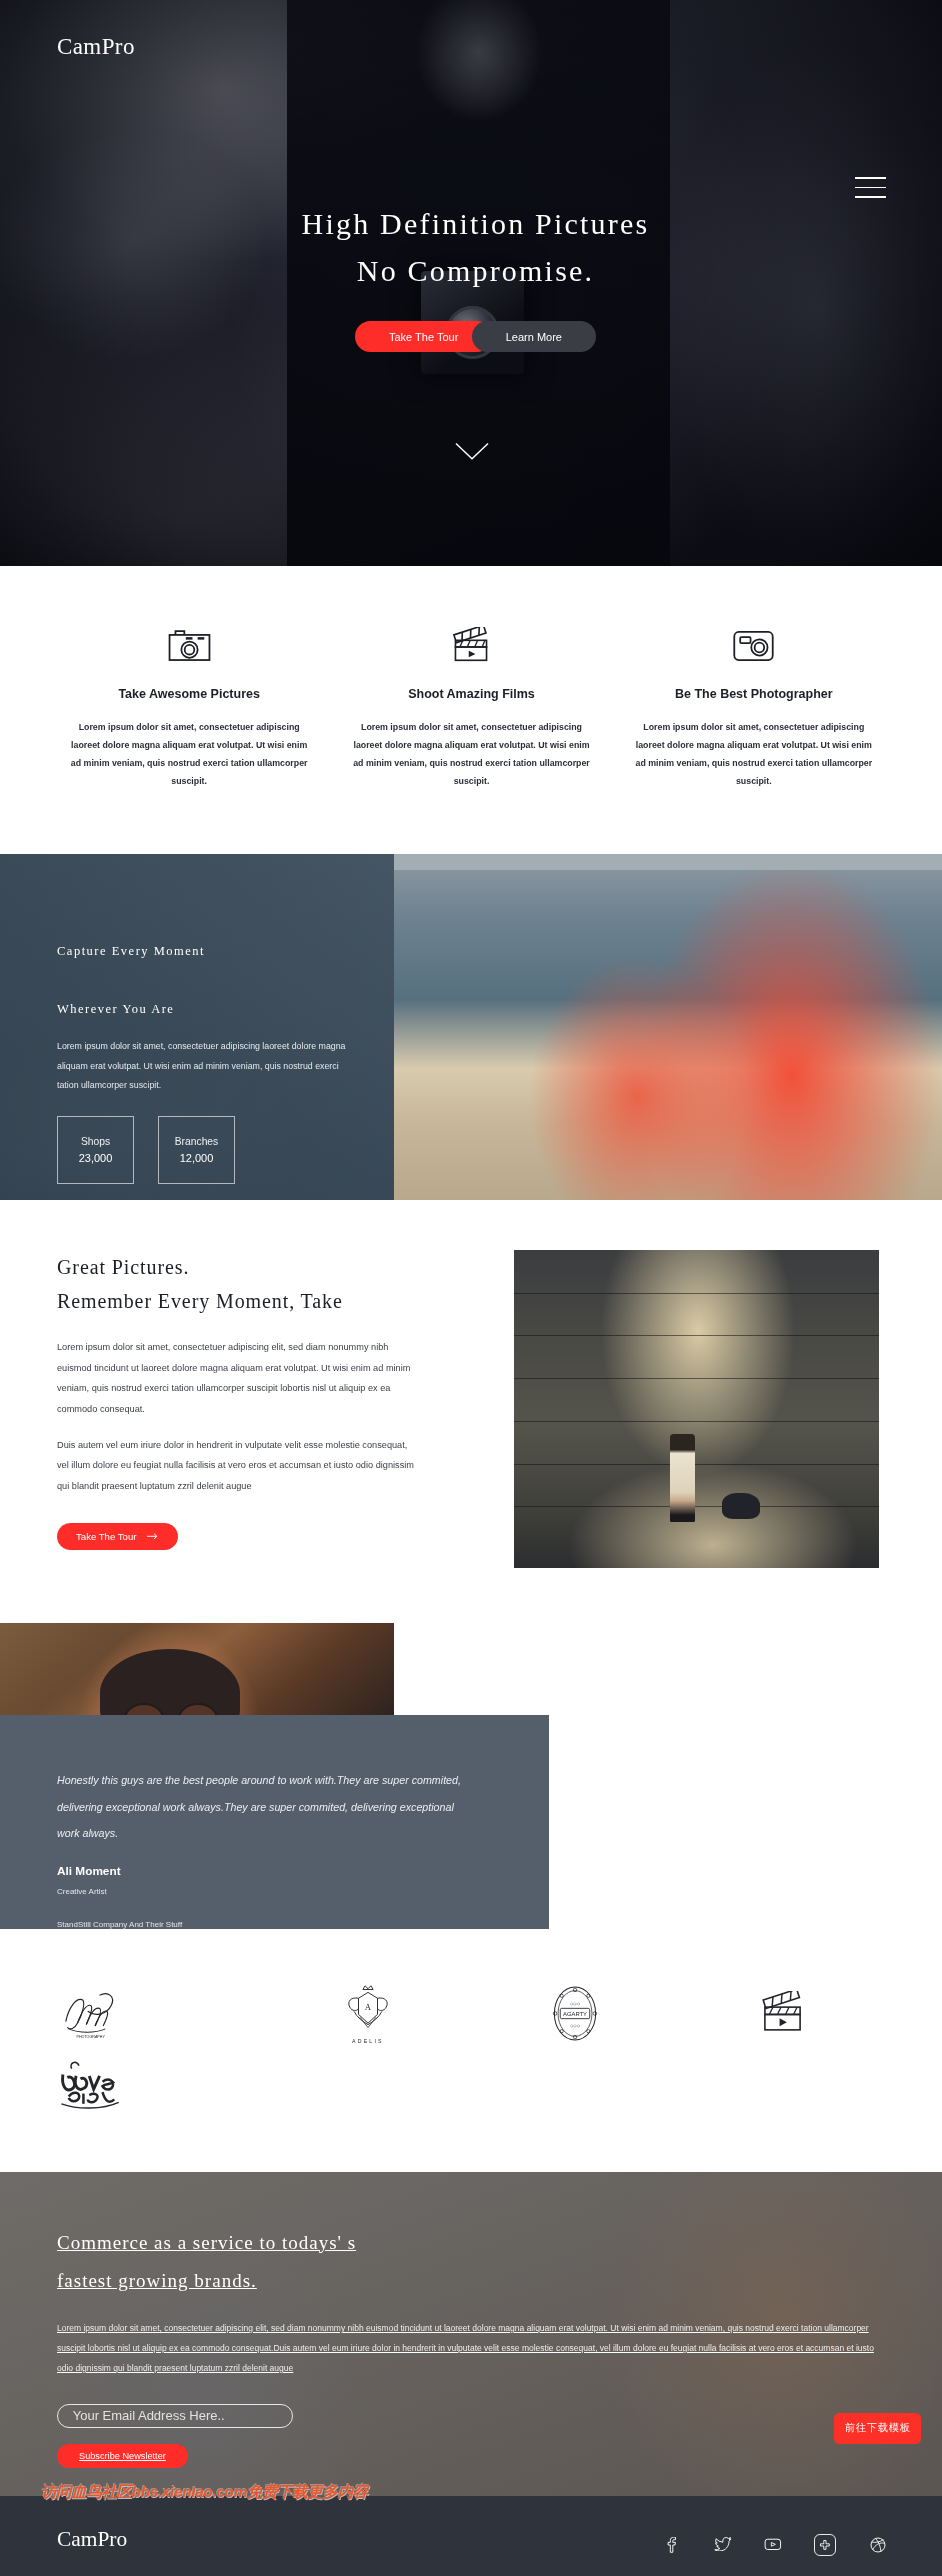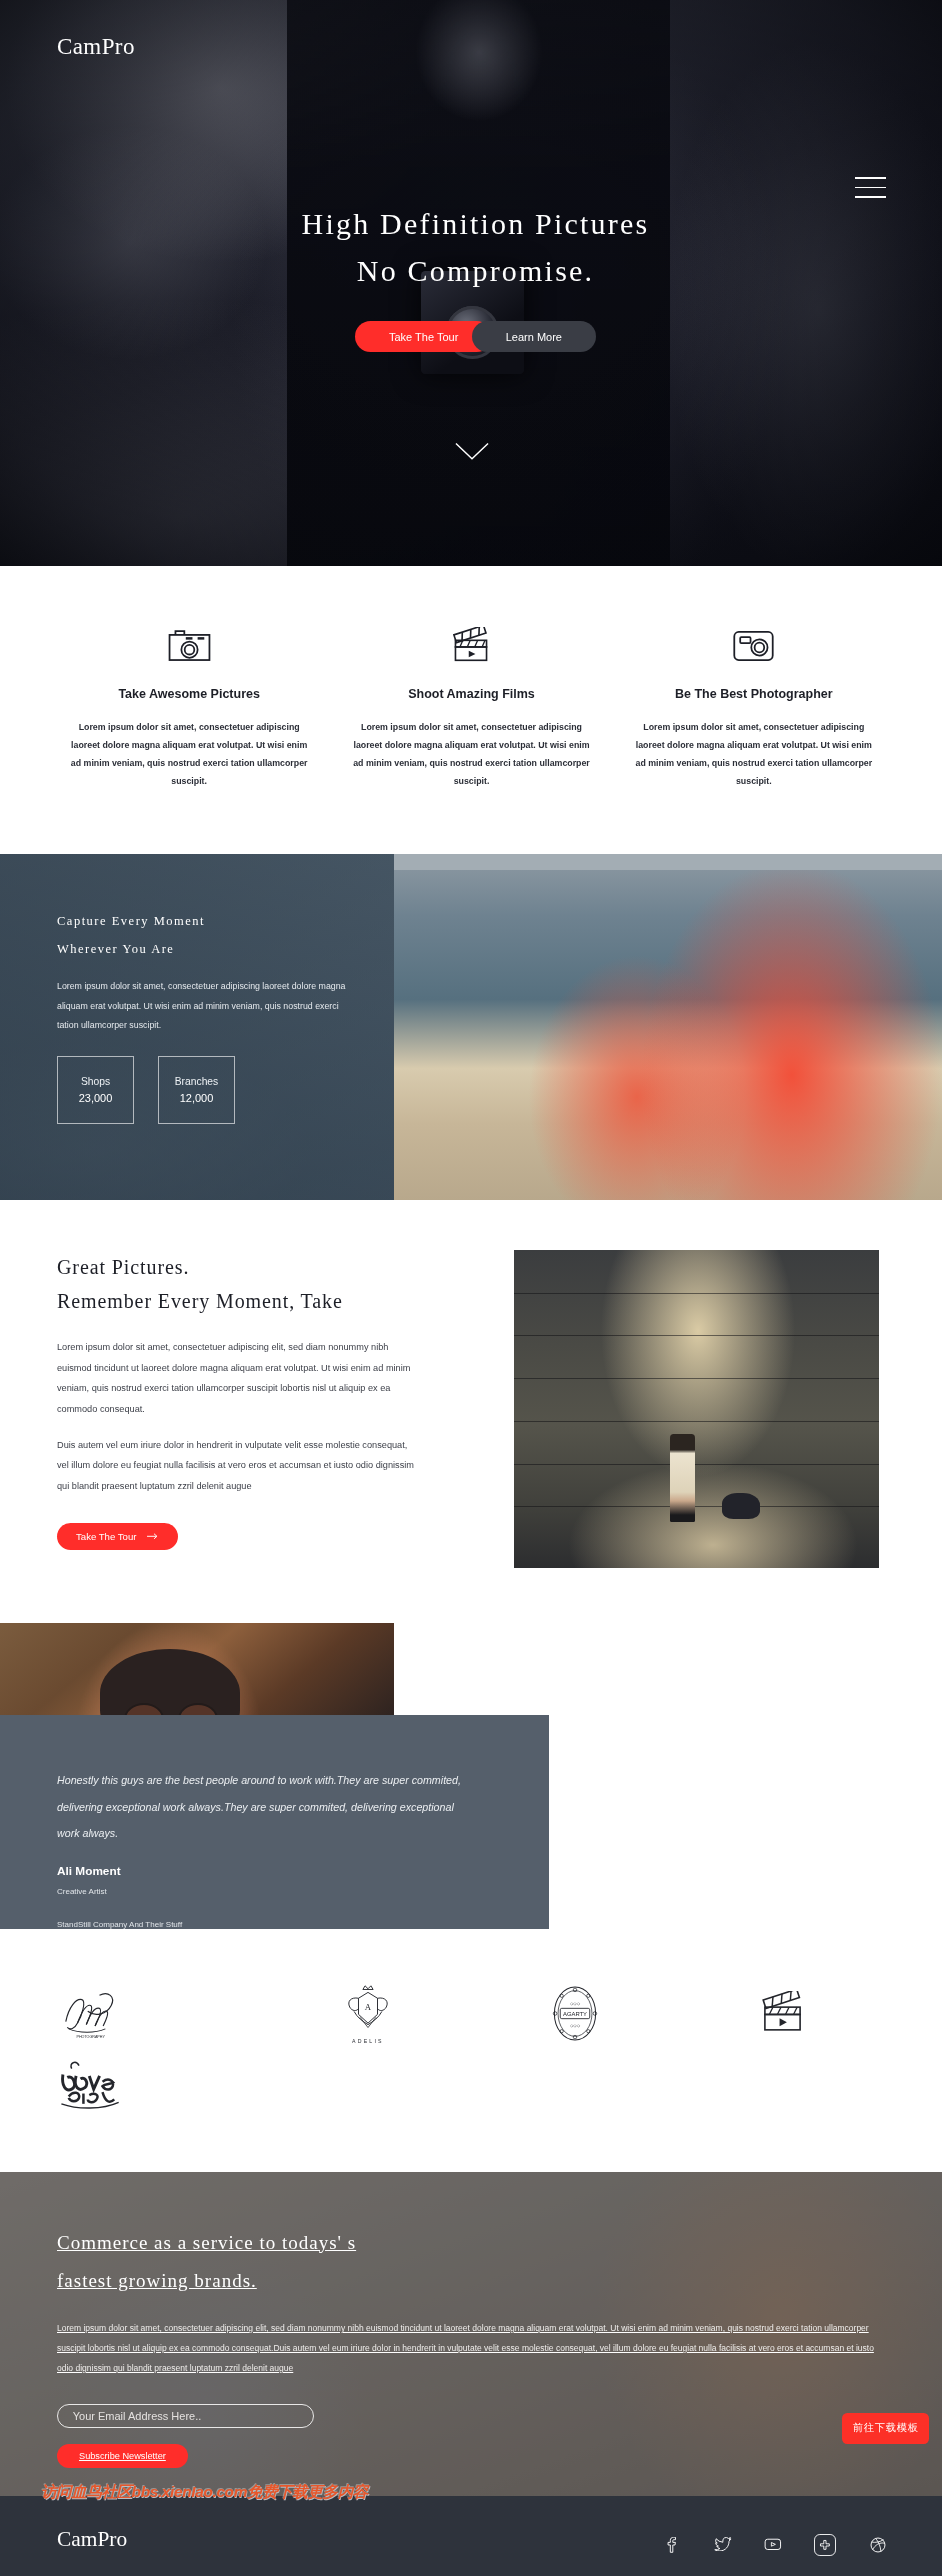--- a/index.html
+++ b/index.html
@@ -95,21 +95,21 @@
     background:
       linear-gradient(190deg,rgba(104,124,140,.55),rgba(58,76,92,.55)),
       radial-gradient(ellipse 368px 177px at 88px 295px, #4c5d6b, #3a4a58 60%),
       linear-gradient(175deg,#7d8f9d 0%,#6e808f 32%,#55697a 60%,#3e5161 100%);
   }
   .capture-left:after{
     content:"";position:absolute;inset:0;
     background:linear-gradient(100deg,rgba(45,58,70,.58),rgba(45,58,70,.34));
   }
   .capture-copy{position:relative;z-index:3;padding:53px 44px 0 57px;color:#fff;}
-  .cap-h{font-family:"Liberation Serif",serif;font-size:12.5px;line-height:2.3;letter-spacing:1.5px;}
+  .cap-h{font-family:"Liberation Serif",serif;font-size:12.5px;line-height:2.3;letter-spacing:1.5px;margin-top:30px;}
   .cap-p{font-size:8.8px;line-height:2.2;color:#e6eaee;margin-top:13.3px;max-width:295px;}
   .cap-stats{display:flex;margin-top:20.6px;gap:24px;}
   .stat{
     width:77px;height:68px;border:0.7px solid rgba(255,255,255,.62);
     display:flex;flex-direction:column;align-items:center;justify-content:center;gap:5.2px;
   }
   .stat-l{font-size:10.3px;color:#eef2f5;}
   .stat-v{font-size:11px;color:#fff;}
   .capture-right{
     width:549px;height:346px;position:relative;overflow:hidden;
@@ -218,22 +218,22 @@
   }
   .cta:after{
     content:"";position:absolute;inset:0;background:rgba(66,62,60,.55);
   }
   .cta-inner{position:relative;z-index:3;padding:52px 66px 0 57px;color:#fff;text-decoration:underline;}
   .cta-h{
     font-family:"Liberation Serif",serif;font-size:19px;line-height:2.05;letter-spacing:1px;
   }
   .cta-p{font-size:8.5px;line-height:2.35;margin-top:17.7px;max-width:818px;color:#f0eeec;}
   .cta-input{
-    margin-top:25px;width:257px;height:23.6px;border:0.7px solid rgba(255,255,255,.85);
-    background:transparent;border-radius:14.7px;padding:0 14.7px;color:#fff;font-size:11px;
+    margin-top:25px;width:236px;height:23.6px;border:0.7px solid rgba(255,255,255,.85);
+    background:transparent;border-radius:14.7px;padding:0 14.7px;color:#fff;font-size:13px;
     font-family:"Liberation Sans",sans-serif;outline:none;
   }
   .cta-input::placeholder{color:#e4e1df;}
   .cta-btn{
     margin-top:16px;background:#FF2D2A;color:#fff;border:none;border-radius:17.7px;
     padding:7.4px 22px;font-size:9.2px;cursor:pointer;display:block;
     font-family:"Liberation Sans",sans-serif;
   }
 
   
@@ -250,21 +250,21 @@
     width:22px;height:22px;border:0.7px solid rgba(255,255,255,.9);border-radius:5.9px;
     display:flex;align-items:center;justify-content:center;cursor:pointer;
   }
   .watermark{
     position:absolute;left:41px;top:-13.3px;font-size:15.5px;font-weight:bold;font-style:italic;
     color:#E8572B;letter-spacing:-0.4px;
     text-shadow:0.7px 0.7px 0 #b9bcc2,-0.7px -0.7px 0 rgba(255,255,255,.35);
     white-space:nowrap;z-index:9;pointer-events:none;
   }
   .dl-btn{
-    position:absolute;right:14px;top:-83px;background:#FC3027;color:#fff;
+    position:absolute;right:22px;top:-83px;background:#FC3027;color:#fff;
     border:none;border-radius:5.2px;padding:8.8px 10.3px;font-size:10.3px;
     font-family:"Liberation Sans",sans-serif;cursor:pointer;z-index:9;letter-spacing:0.7px;
   }
 </style>
 </head>
 <body>
 
 <div class="page">
 
   <section class="hero">

